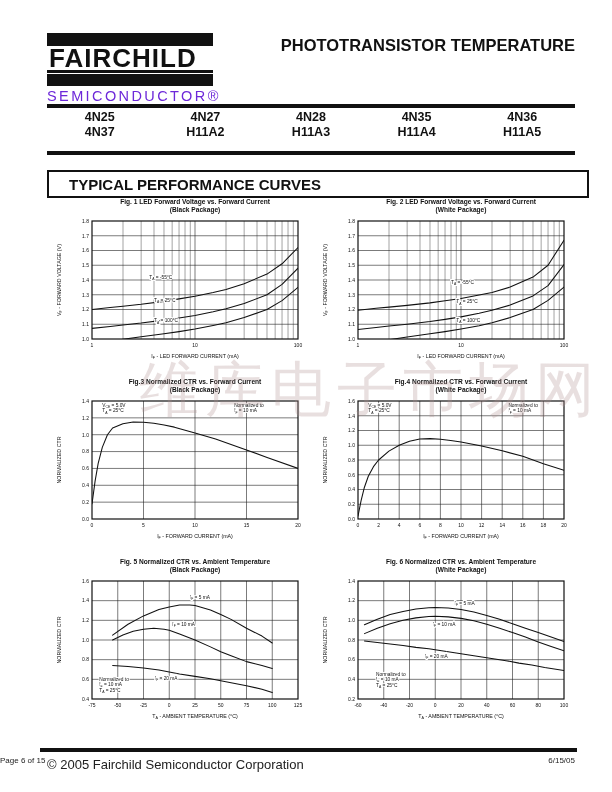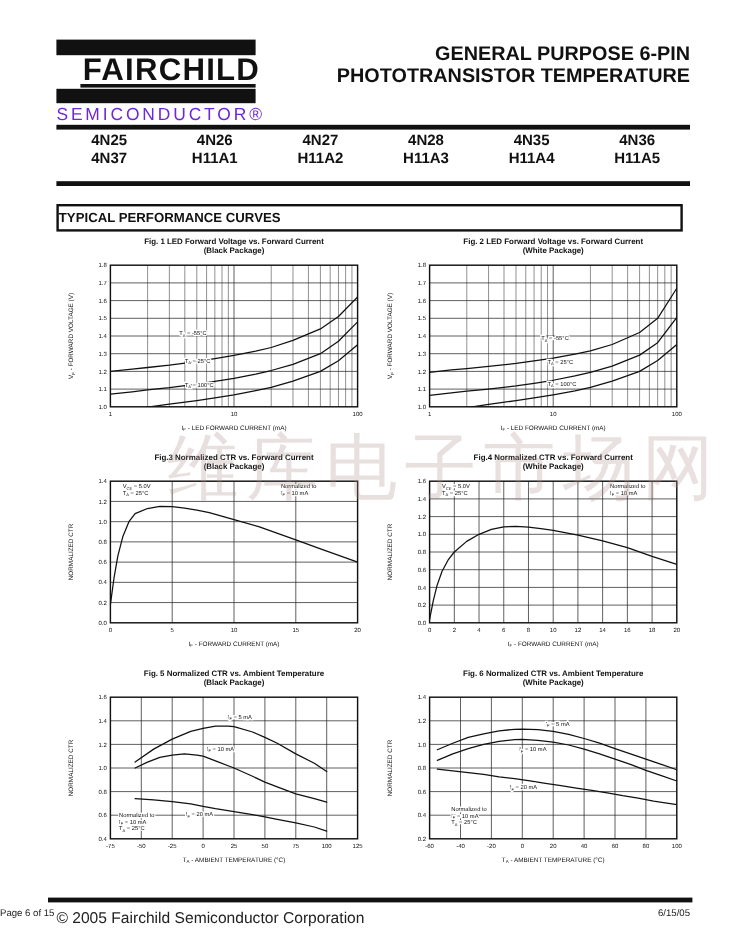--- a/index.html
+++ b/index.html
@@ -2,34 +2,34 @@
 <html><head>
 <meta charset="utf-8">
 <style>
   html,body{margin:0;padding:0;background:#e8e8e8;}
   .page{position:relative;width:612px;height:792px;background:#ffffff;overflow:hidden;
         font-family:"Liberation Sans",sans-serif;color:#111;}
   
   .logo{position:absolute;left:47px;top:33px;width:166px;}
   .logo-bar{height:13px;background:#111;}
   .logo-name{font-weight:bold;font-size:26px;letter-spacing:1px;line-height:24px;
-             border-bottom:3px solid #111;padding:0 2px 0 2px;margin-left:20px;}
+             border-bottom:3px solid #111;padding:0 2px 0 2px;}
   .logo-bar2{height:12px;background:#111;margin-top:1px;}
   .logo-sub{font-size:14.5px;letter-spacing:2.4px;margin-top:2px;color:#6d28d9;}
   
   .doc-title{position:absolute;right:37px;top:36px;text-align:right;font-weight:bold;
              font-size:16.5px;line-height:18px;}
   
   .rule{position:absolute;left:47px;width:528px;height:4px;background:#111;}
   
   .parts{position:absolute;left:47px;top:110px;width:528px;display:flex;}
   .part-col{flex:1;text-align:center;font-weight:bold;font-size:12.5px;line-height:15px;}
   
   .section-box{position:absolute;left:47px;top:170px;width:512px;border:2px solid #111;
-               font-weight:bold;font-size:11px;padding:4px 6px 3px 0;}
+               font-weight:bold;font-size:15px;padding:4px 6px 3px 20px;}
   
   .charts{position:absolute;left:48px;top:198px;width:528px;display:grid;
           grid-template-columns:262px 262px;gap:12px 4px;}
   .chart{width:260px;}
   .chart-title{text-align:center;font-size:6.6px;font-weight:bold;line-height:8px;
                padding-left:34px;margin-bottom:2px;}
   .chart-svg{display:block;font-family:"Liberation Sans",sans-serif;}
   
   .watermark{position:absolute;left:100px;top:350px;font-size:60px;letter-spacing:6px;
              color:#b09090;opacity:0.28;white-space:nowrap;pointer-events:none;z-index:5;
@@ -46,34 +46,29 @@
 <div class="page">
 
   <div class="logo">
     <div class="logo-bar"></div>
     <div class="logo-name">FAIRCHILD</div>
     <div class="logo-bar2"></div>
     <div class="logo-sub">SEMICONDUCTOR®</div>
   </div>
 
   <div class="doc-title">
-    <div>GENERAL PURPOSE 6-PIN</div>
     <div>PHOTOTRANSISTOR TEMPERATURE</div>
   </div>
 
   <div class="rule" style="top:104px"></div>
 
   <div class="parts">
     <div class="part-col">
       <div>4N25</div>
       <div>4N37</div>
-    </div>
-    <div class="part-col">
-      <div>4N26</div>
-      <div>H11A1</div>
     </div>
     <div class="part-col">
       <div>4N27</div>
       <div>H11A2</div>
     </div>
     <div class="part-col">
       <div>4N28</div>
       <div>H11A3</div>
     </div>
     <div class="part-col">

